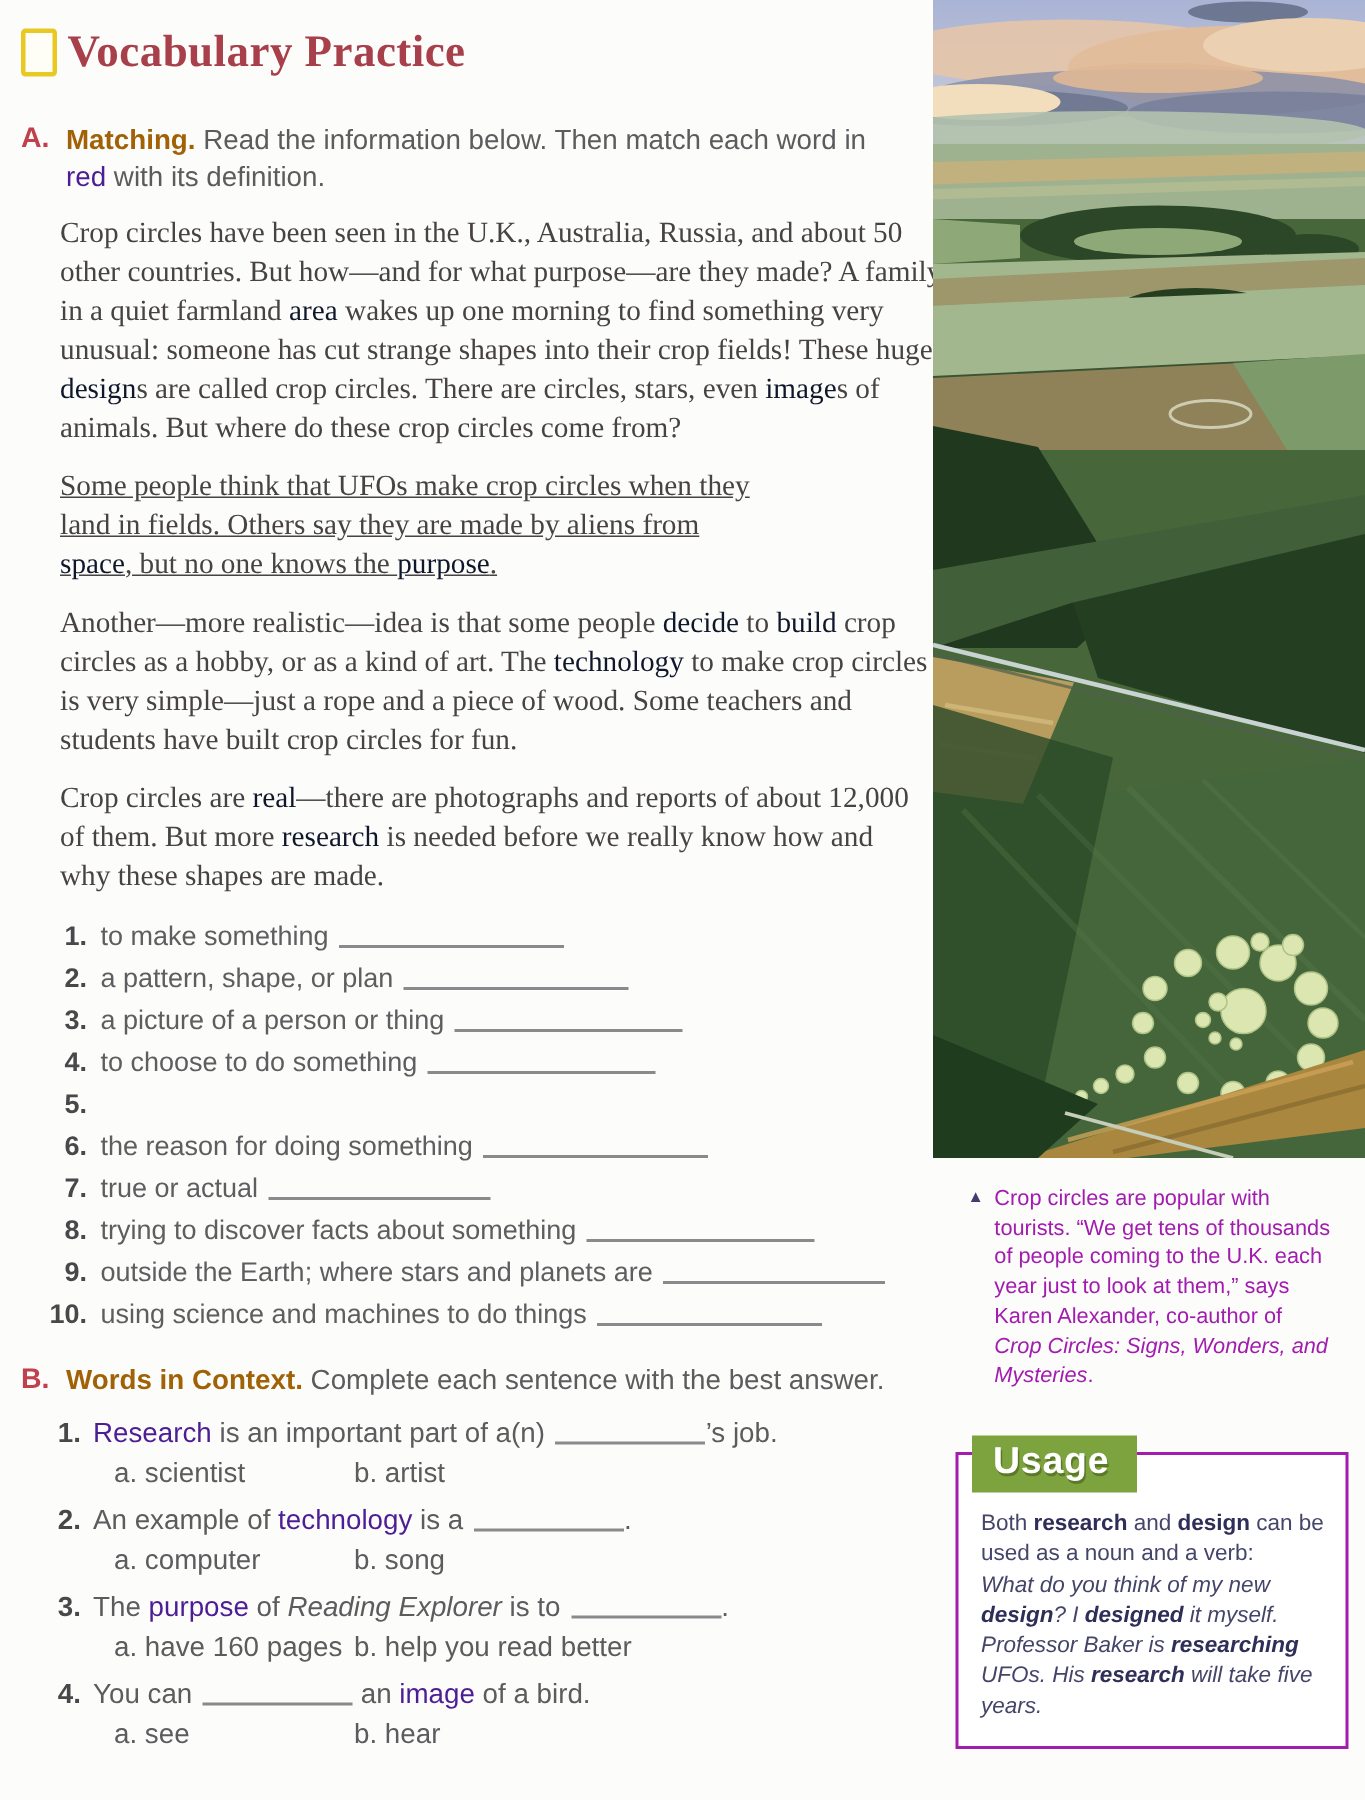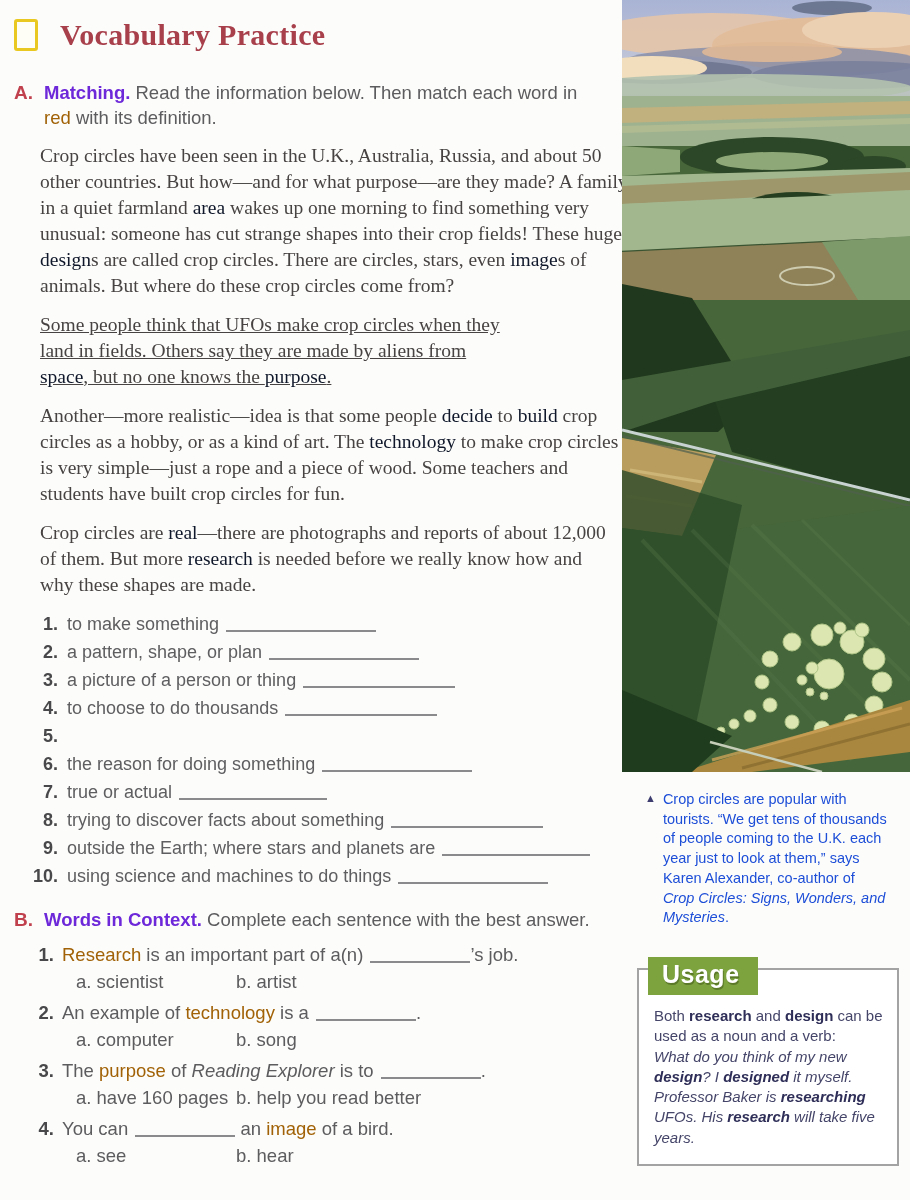--- a/index.html
+++ b/index.html
@@ -2,33 +2,33 @@
 <html><head>
 <meta charset="utf-8">
 <style>
   html,body{margin:0;padding:0;background:#e8e8e6;}
   .page{width:910px;height:1200px;background:#fcfcfa;position:relative;display:flex;overflow:hidden;
         font-family:"Liberation Sans",sans-serif;}
   .left-col{width:622px;box-sizing:border-box;padding:14px 0 0 14px;}
   .right-col{width:288px;position:relative;}
 
   
-  .title-row{display:flex;align-items:center;gap:22px;margin-top:4px;}
+  .title-row{display:flex;align-items:center;gap:7px;margin-top:4px;}
   .title-icon{width:18px;height:26px;border:3px solid #e9c822;border-radius:3px;background:#fffef6;flex:none;}
   h1.title{margin:0;font-family:"Liberation Serif",serif;font-weight:700;font-size:30px;
            color:#a8404c;letter-spacing:.3px;}
 
   
   .sec-head{display:flex;margin-top:28px;}
   .sec-label{width:30px;flex:none;font-weight:700;font-size:19px;color:#c0414d;line-height:1.36;}
   .instr{margin:0;font-size:18.5px;line-height:1.36;color:#5c5c5f;width:560px;}
-  .instr .head{font-weight:700;color:#6d28d9;}
+  .instr .head{font-weight:700;color:#a16207;}
   .b{font-weight:700;}
   .i{font-style:italic;}
-  .red{color:#a16207;}
+  .red{color:#4c1d95;}
 
   
   .passage{margin-left:26px;}
   .para{margin:13px 0 0 0;font-family:"Liberation Serif",serif;font-size:19.5px;line-height:26px;color:#474343;}
   .para .red{color:#0f172a;}
   .p1{width:588px;}.p2{width:472px;text-decoration:underline;}.p3{width:592px;}.p4{width:572px;}
 
   
   .m-list{margin:16px 0 0 14px;}
   .m-item{display:flex;margin-bottom:7px;font-size:18px;line-height:21px;color:#5e5e61;}
@@ -43,25 +43,25 @@
   .b-opts{display:flex;margin:3px 0 6px 48px;font-size:18.5px;line-height:22px;color:#5c5c5f;}
   .opt-a{width:160px;flex:none;}
 
   
   .photo{width:288px;height:772px;overflow:hidden;background:#47663a;}
   .photo svg{display:block;}
 
   
   .caption{display:flex;gap:7px;margin:18px 20px 0 23px;}
   .cap-marker{flex:none;font-size:11px;color:#3d3d70;line-height:1.5;}
-  .cap-text{font-size:14.5px;line-height:1.36;color:#1d4ed8;width:238px;}
+  .cap-text{font-size:14.5px;line-height:1.36;color:#a21caf;width:238px;}
 
   
   .usage-box{position:relative;margin:40px 10px 0 15px;width:262px;box-sizing:border-box;
-             border:2px solid #a3a3a3;background:#ffffff;padding:36px 14px 16px 15px;}
+             border:2px solid #a21caf;background:#ffffff;padding:36px 14px 16px 15px;}
   .usage-tab{position:absolute;top:-13px;left:9px;background:#7ca33e;color:#ffffff;
              font-weight:700;font-size:25px;letter-spacing:.5px;padding:3px 18px 6px 14px;
              text-shadow:1px 2px 0 rgba(60,80,20,.5);}
   .usage-body p{margin:0;font-size:15px;line-height:1.35;color:#45456a;}
   .usage-body .b{color:#2e2e58;}
 </style>
 </head>
 <body>
 
 <div class="page">
@@ -94,21 +94,21 @@
           <div class="m-item">
             <span class="num">2.</span>
             <span><span class="">a pattern, shape, or plan </span><span class="blank" style="width: 150px;"></span></span>
           </div>
           <div class="m-item">
             <span class="num">3.</span>
             <span><span class="">a picture of a person or thing </span><span class="blank" style="width: 152px;"></span></span>
           </div>
           <div class="m-item">
             <span class="num">4.</span>
-            <span><span class="">to choose to do thousands </span><span class="blank" style="width: 152px;"></span></span>
+            <span><span class="">to choose to do something </span><span class="blank" style="width: 152px;"></span></span>
           </div>
           <div class="m-item">
             <span class="num">5.</span>
           </div>
           <div class="m-item">
             <span class="num">6.</span>
             <span><span class="">the reason for doing something </span><span class="blank" style="width: 150px;"></span></span>
           </div>
           <div class="m-item">
             <span class="num">7.</span>

